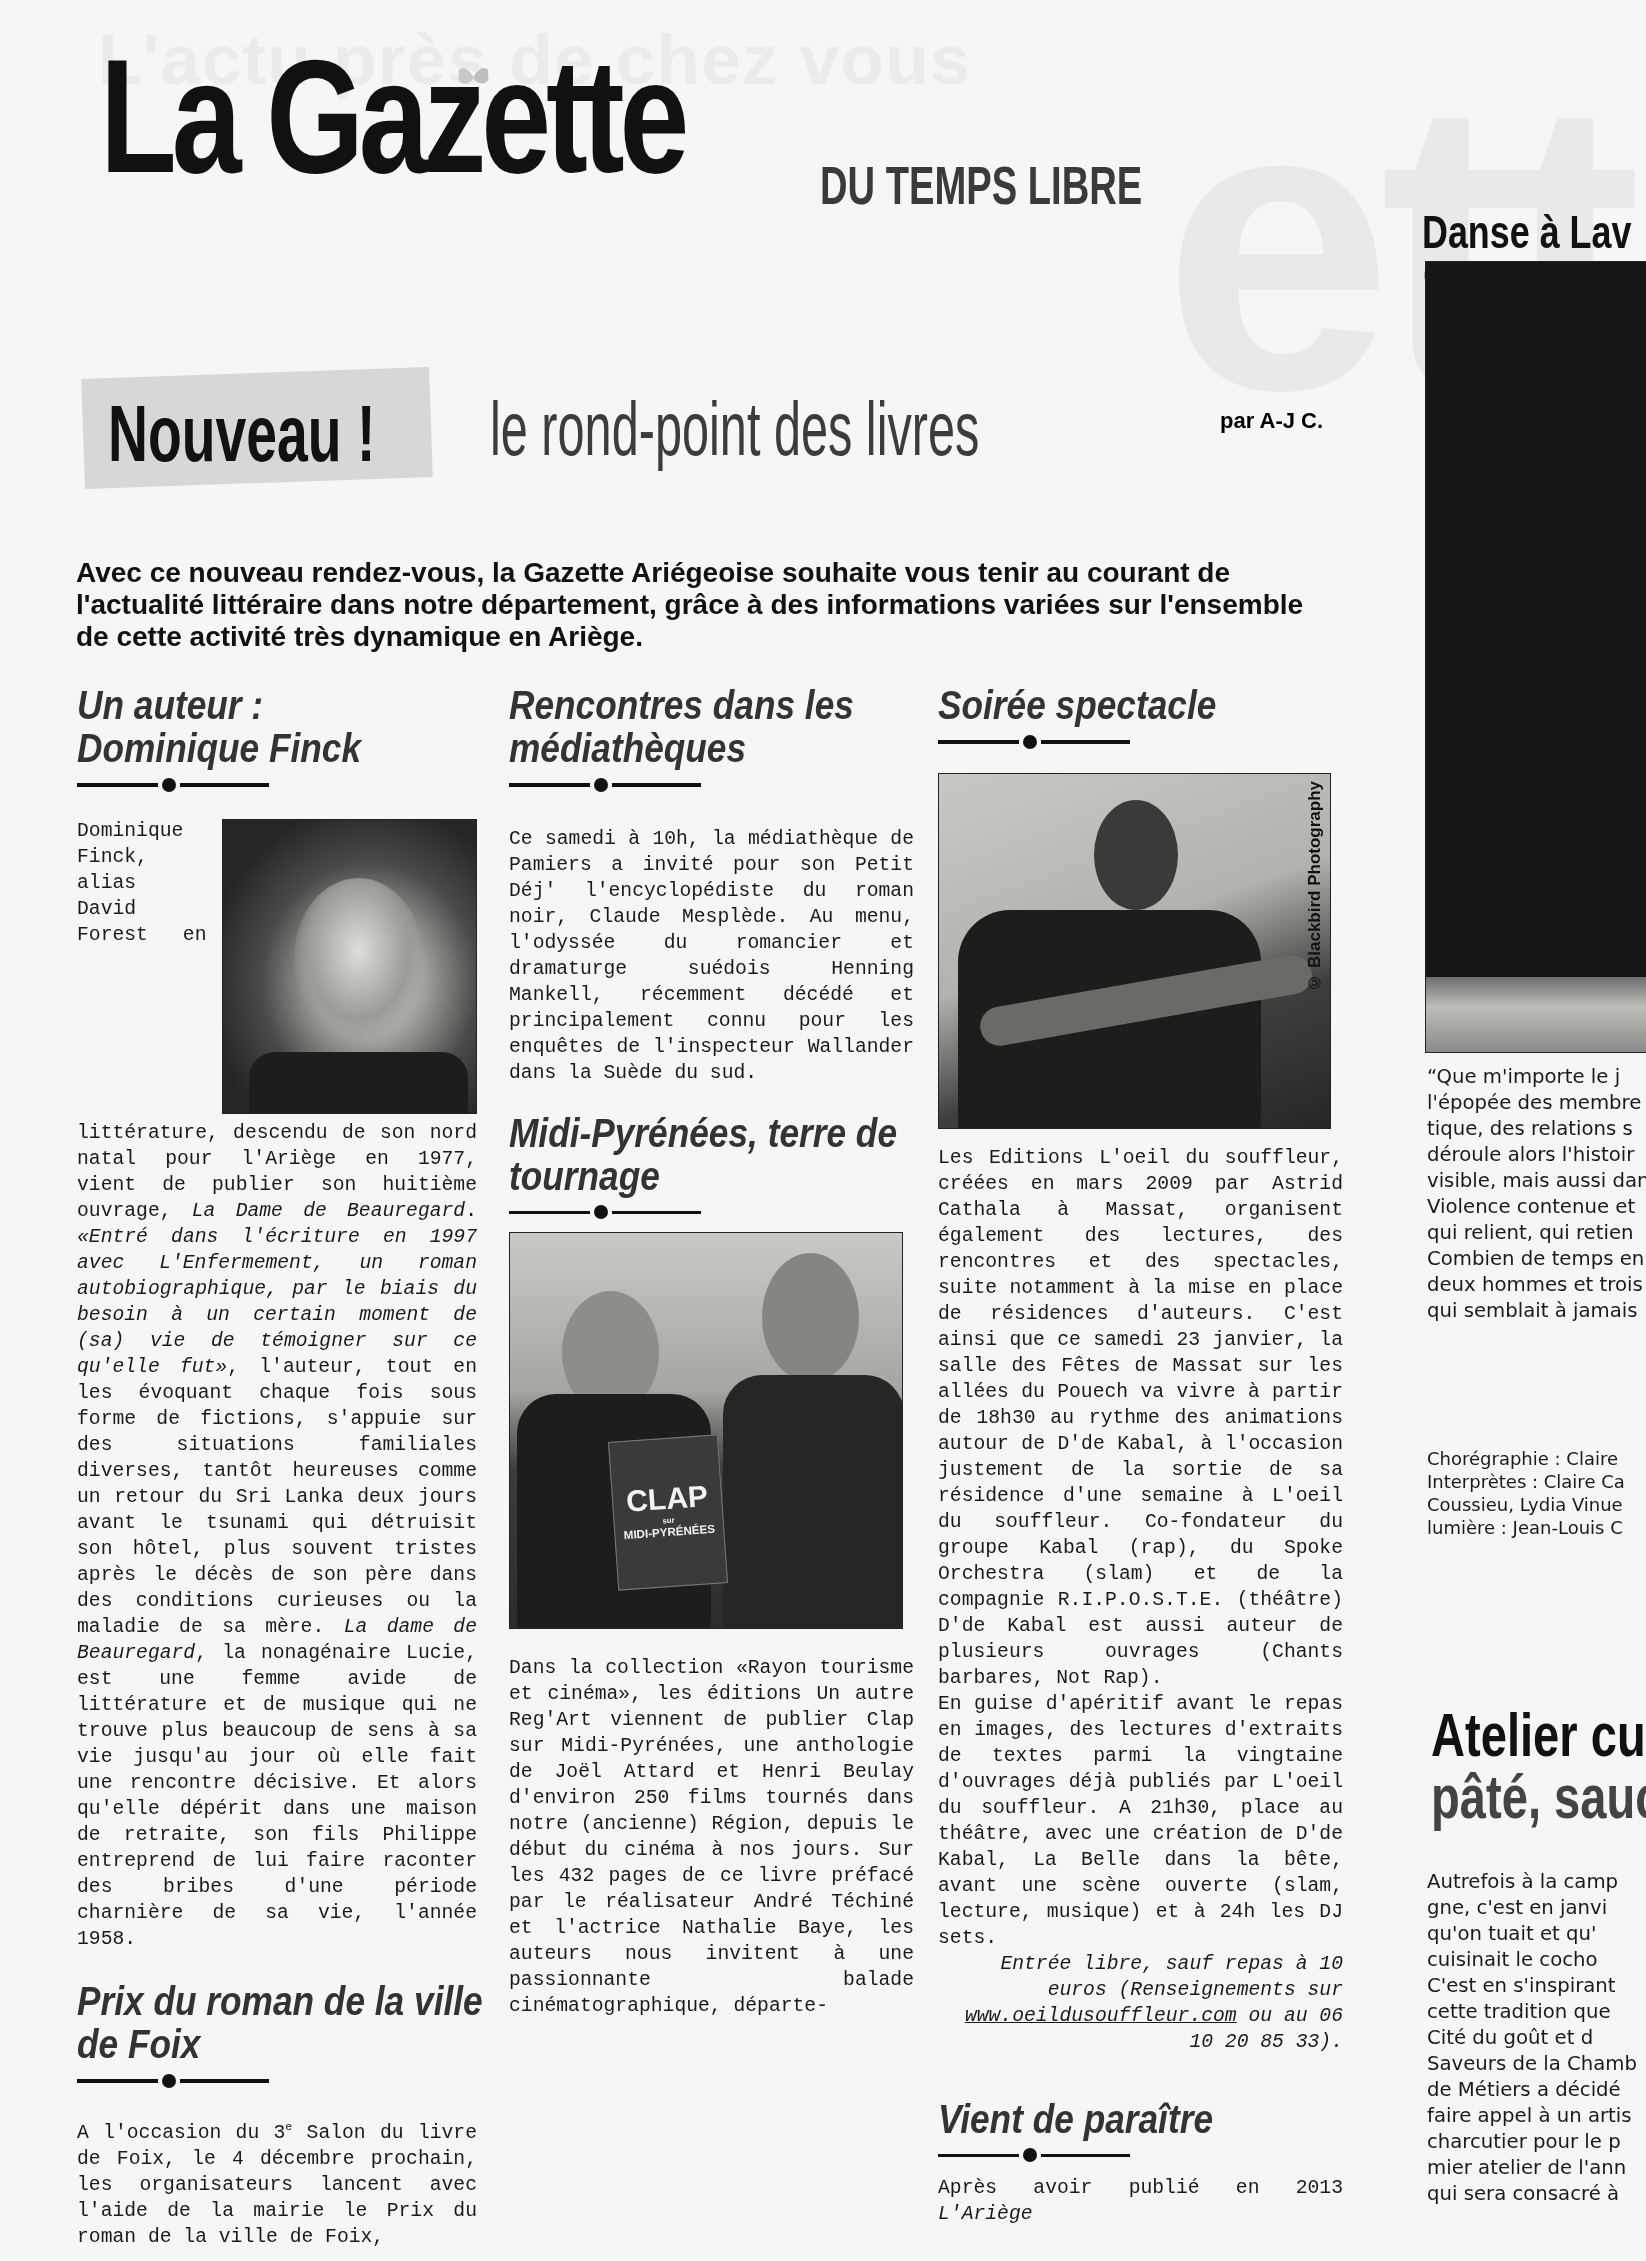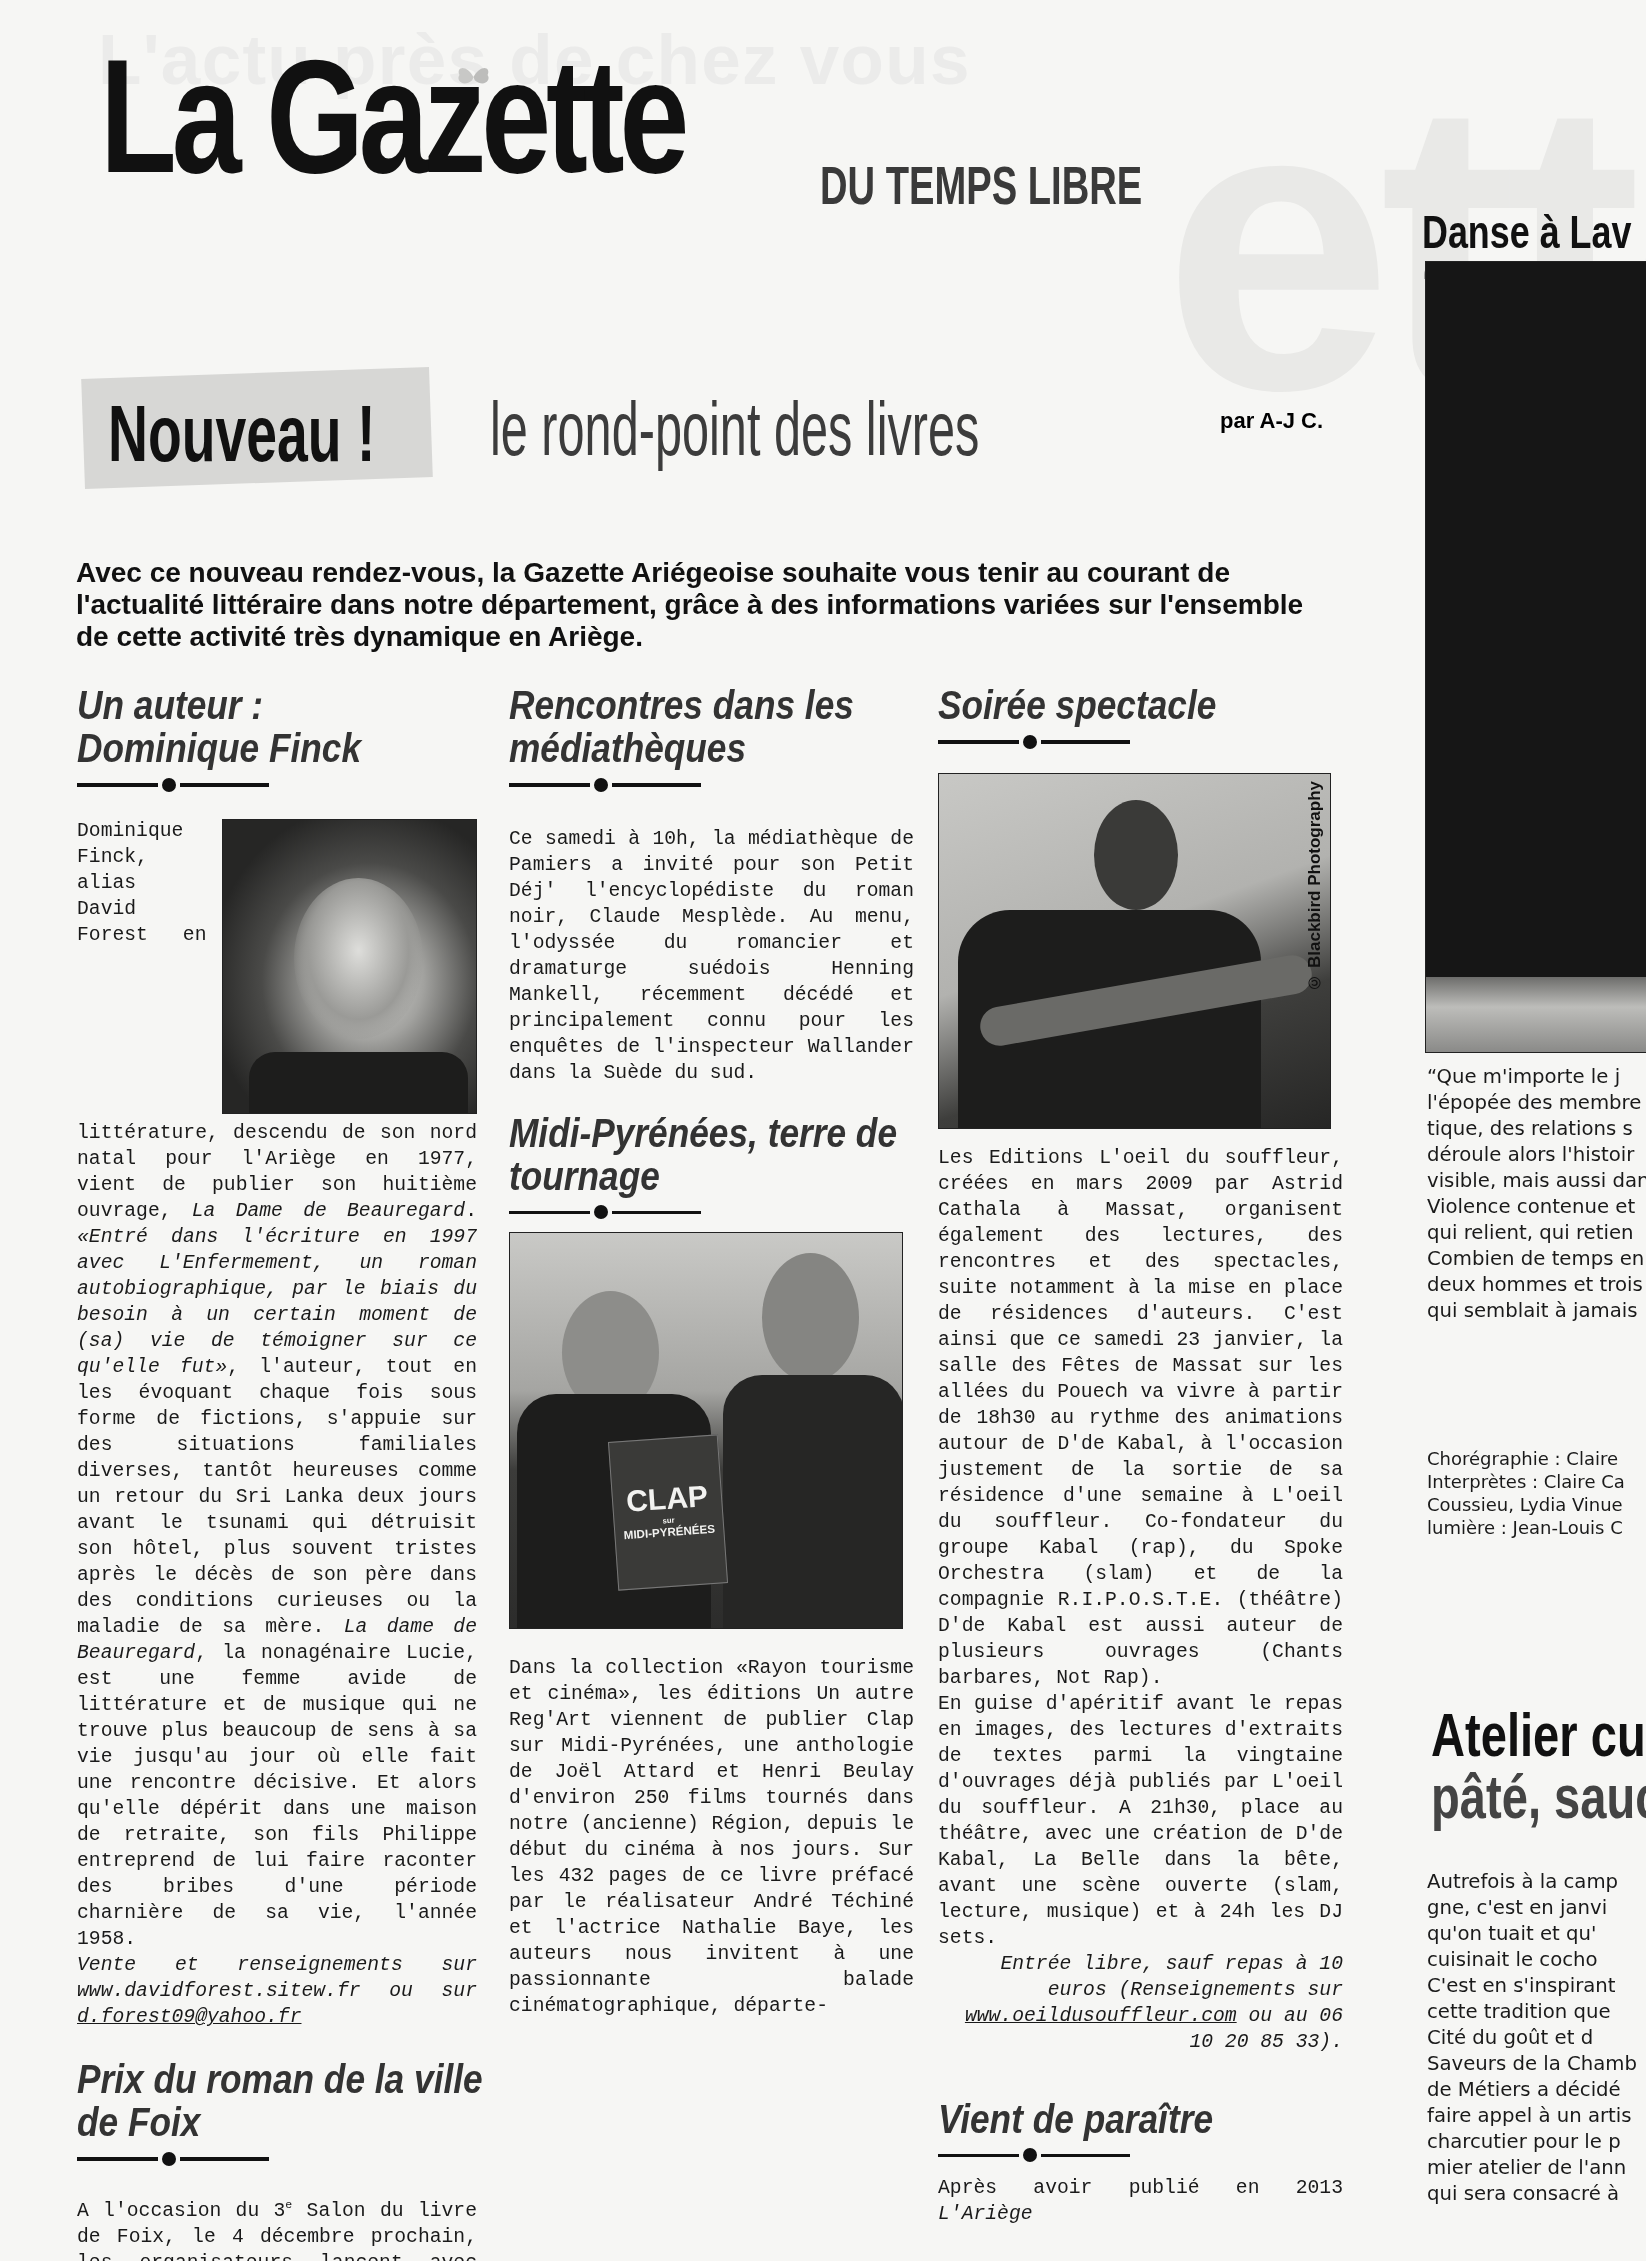--- a/index.html
+++ b/index.html
@@ -154,21 +154,20 @@
         <span class="dot"></span>
         <span class="bar r"></span>
       </div>
     <p class="body-text">
       <span class="photo photo-author" style="display:block;">
         <span class="face" style="left:71px; top:58px; width:129px; height:161px; background:radial-gradient(ellipse at 50% 45%, #dededb 0%, #9a9a97 55%, rgba(60,60,58,0) 75%);"></span>
         <span class="silhouette" style="left:26px; top:232px; width:219px; height:65px; border-radius:26px 26px 0 0;"></span>
       </span>
       <span>Dominique Finck, alias David Forest en littérature, descendu de son nord natal pour l'Ariège en 1977, vient de publier son huitième ouvrage, </span><i>La Dame de Beauregard</i><span>. </span><i>«Entré dans l'écriture en 1997 avec L'Enfermement, un roman autobiographique, par le biais du besoin à un certain moment de (sa) vie de témoigner sur ce qu'elle fut»</i><span>, l'auteur, tout en les évoquant chaque fois sous forme de fictions, s'appuie sur des situations familiales diverses, tantôt heureuses comme un retour du Sri Lanka deux jours avant le tsunami qui détruisit son hôtel, plus souvent tristes après le décès de son père dans des conditions curieuses ou la maladie de sa mère. </span><i>La dame de Beauregard</i><span>, la nonagénaire Lucie, est une femme avide de littérature et de musique qui ne trouve plus beaucoup de sens à sa vie jusqu'au jour où elle fait une rencontre décisive. Et alors qu'elle dépérit dans une maison de retraite, son fils Philippe entreprend de lui faire raconter des bribes d'une période charnière de sa vie, l'année 1958.</span>
     </p>
-    <p class="body-text"><i>Vente et renseignements sur www.davidforest.sitew.fr ou sur </i><i class="u">d.forest09@yahoo.fr</i></p>
   </div>
 
   <div style="margin-top:28px;">
     <h2 class="sec-title">Prix du roman de la ville</h2>
     <h2 class="sec-title">de Foix</h2>
     <div class="divider">
         <span class="bar l"></span>
         <span class="dot"></span>
         <span class="bar r"></span>
       </div>

